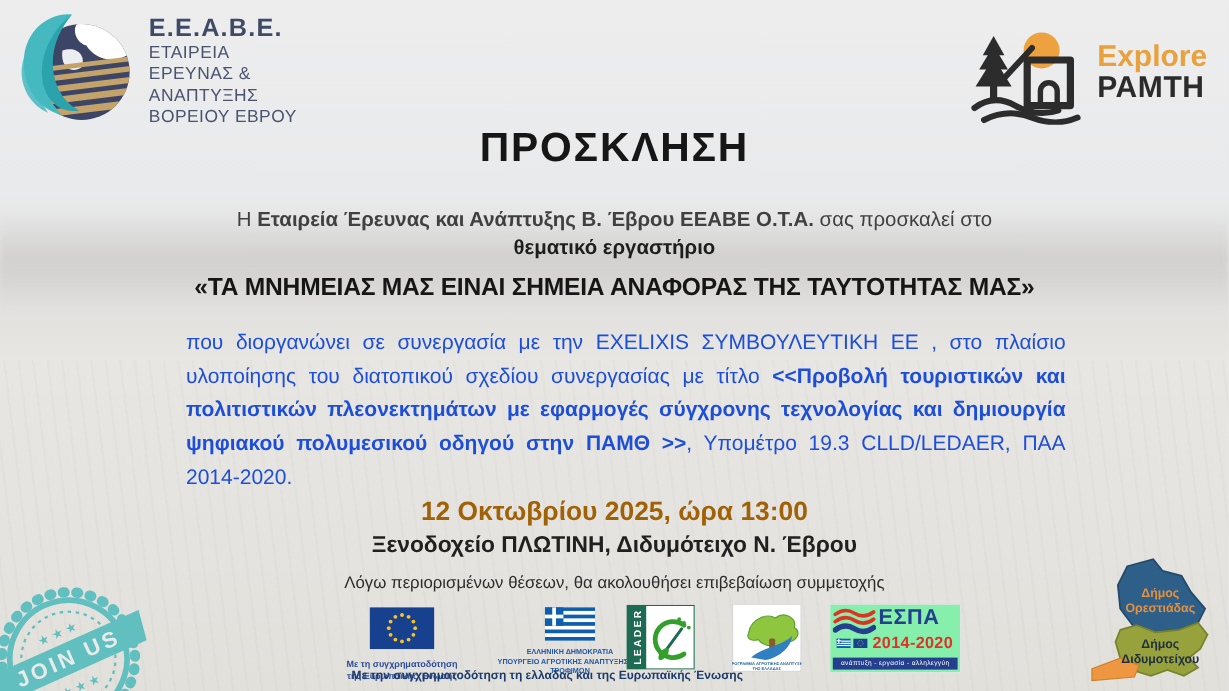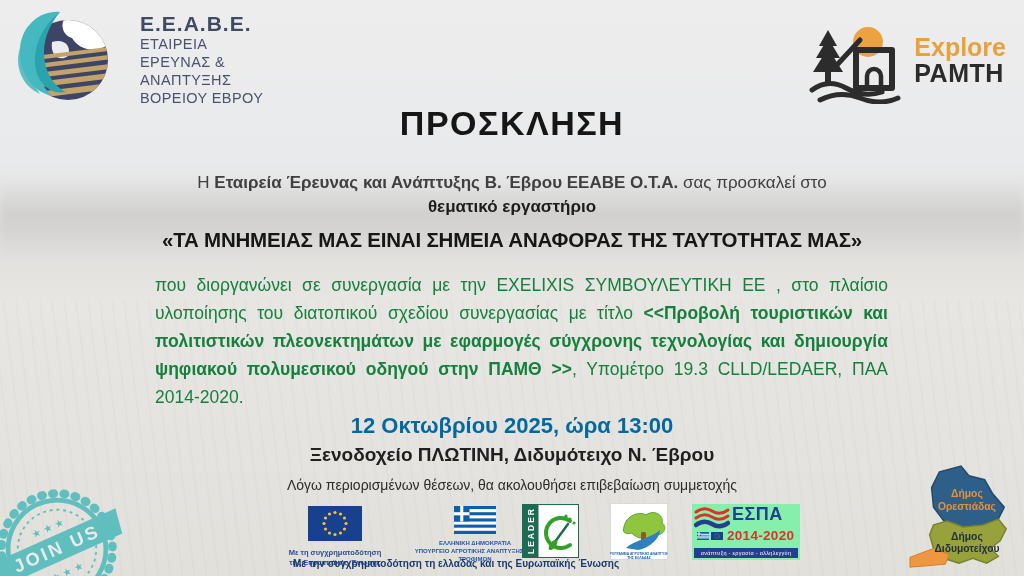--- a/index.html
+++ b/index.html
@@ -10,42 +10,42 @@
   }
   .bg{position:absolute;inset:0;
     background:linear-gradient(180deg,#ededee 0%,#e9eaeb 28%,#dedddb 40%,#e7e6e3 52%,#e5e3df 78%,#e2e0db 100%);}
   .bg .haze{position:absolute;left:0;right:0;top:178px;height:80px;
     background:linear-gradient(180deg,transparent,rgba(105,102,96,.12) 45%,rgba(105,102,96,.05) 75%,transparent);
     filter:blur(3px);}
   .bg .field{position:absolute;left:0;right:0;top:300px;bottom:0;opacity:.5;
     background:repeating-linear-gradient(83deg,rgba(125,122,110,.07) 0 2px,transparent 2px 12px);}
 
   
-  .eeabe{position:absolute;left:12px;top:8px;display:flex;align-items:center;gap:26px;}
+  .eeabe{position:absolute;left:12px;top:8px;display:flex;align-items:center;gap:10px;}
   .eeabe-text{color:#3e4a66;}
   .eeabe-acronym{font-size:21px;font-weight:bold;letter-spacing:1px;}
   .eeabe-line{font-size:14.5px;line-height:1.24;letter-spacing:.4px;color:#49536e;}
   .pamth{position:absolute;right:18px;top:16px;display:flex;align-items:center;gap:8px;}
   .pamth-text{line-height:1.05;}
   .pamth-w1{display:block;font-size:25px;color:#e8a13d;font-weight:600;}
   .pamth-w2{display:block;font-size:25px;color:#2b2b2b;font-weight:bold;letter-spacing:.5px;}
 
   
   .title{position:absolute;left:0;right:0;top:104px;text-align:center;
     font-size:34px;font-weight:bold;letter-spacing:1.5px;color:#161616;margin:0;}
   .intro{position:absolute;left:80px;right:80px;top:170px;text-align:center;
     font-size:17px;color:#404040;margin:0;line-height:1.55;}
   .intro-line2{position:absolute;left:0;right:0;top:197px;text-align:center;
     font-size:17px;margin:0;}
   .headline{position:absolute;left:40px;right:40px;top:228px;text-align:center;
     font-size:20.5px;font-weight:bold;color:#161616;margin:0;letter-spacing:-.2px;}
   .para{position:absolute;left:155px;width:733px;top:271px;margin:0;
-    font-size:17.5px;line-height:1.6;text-align:justify;color:#15803d;}
+    font-size:17.5px;line-height:1.6;text-align:justify;color:#1d4ed8;}
   .date{position:absolute;left:0;right:0;top:413px;text-align:center;
-    font-size:22px;font-weight:bold;color:#0369a1;}
+    font-size:22px;font-weight:bold;color:#a16207;}
   .venue{position:absolute;left:0;right:0;top:444px;text-align:center;
     font-size:19px;font-weight:bold;color:#202020;}
   .note{position:absolute;left:0;right:0;top:477px;text-align:center;
     font-size:14px;color:#2c2c2c;}
 
   
   .stamp{position:absolute;left:-10px;top:482px;transform:rotate(-15deg);opacity:.92;}
 
   
   .map{position:absolute;right:2px;bottom:0;}

